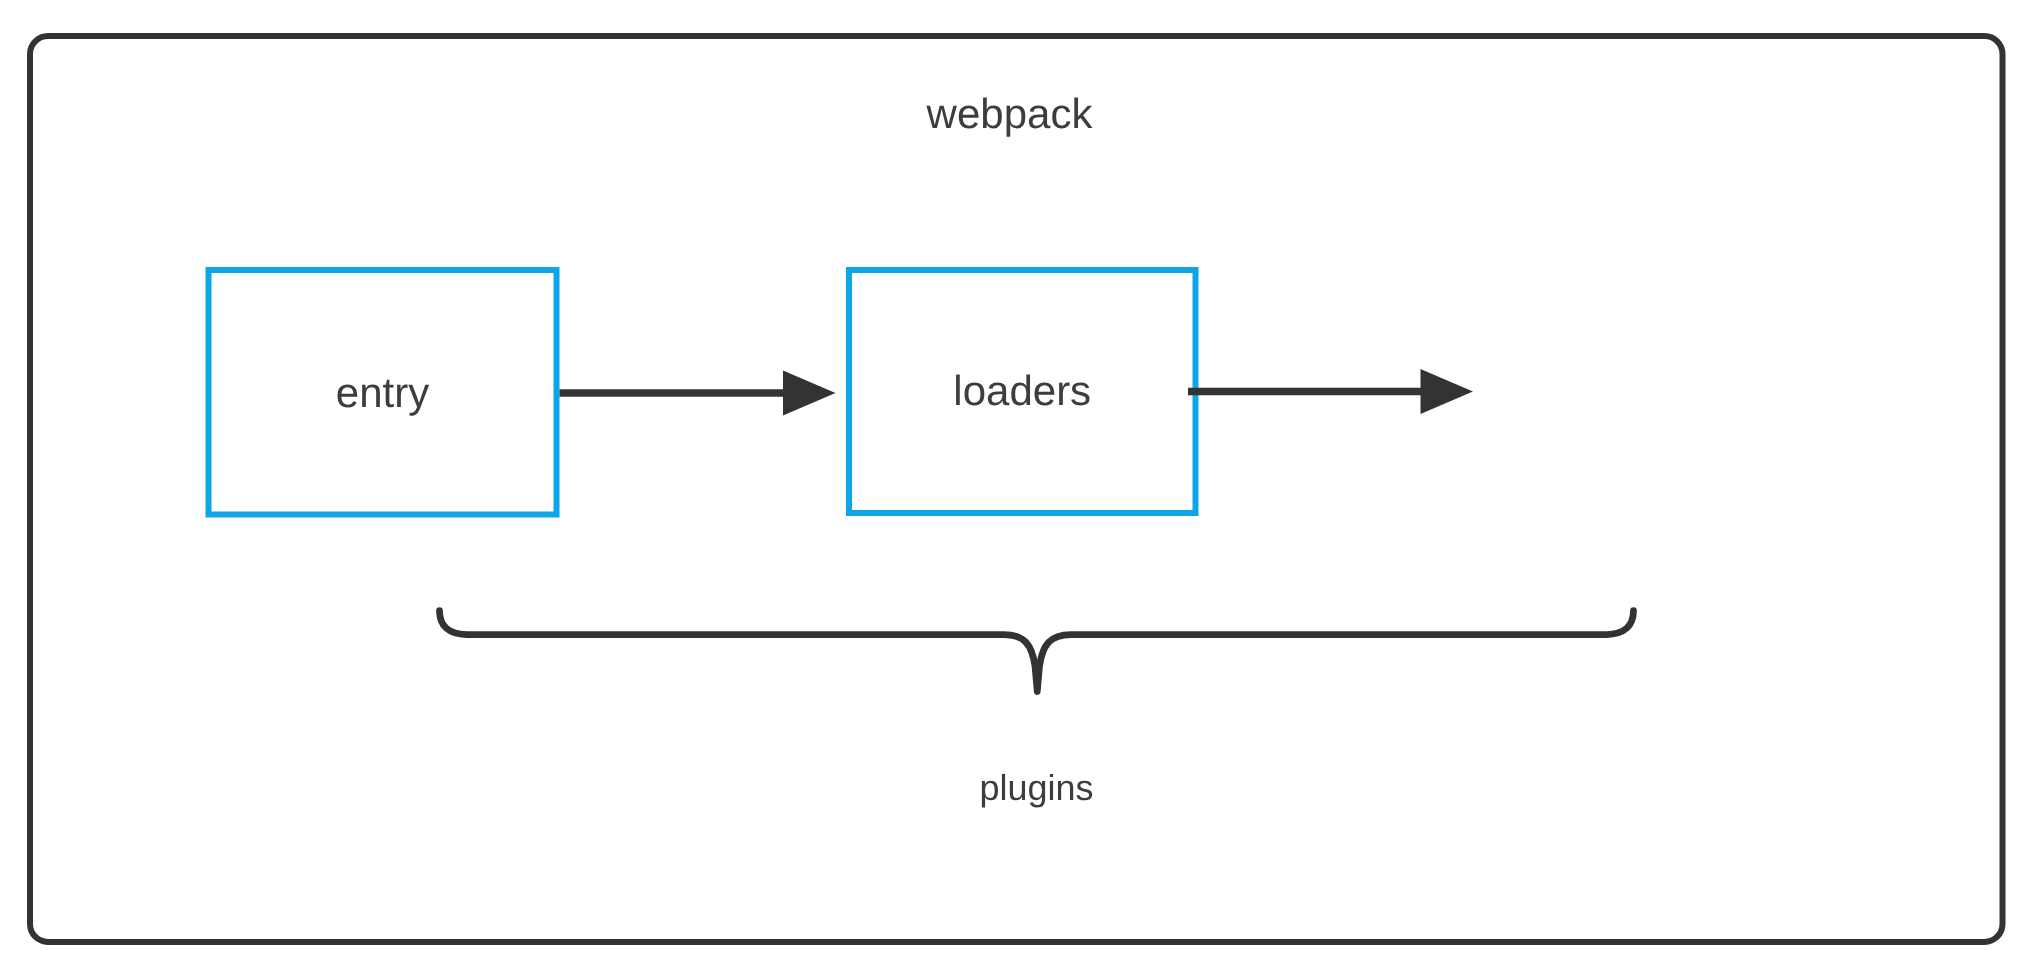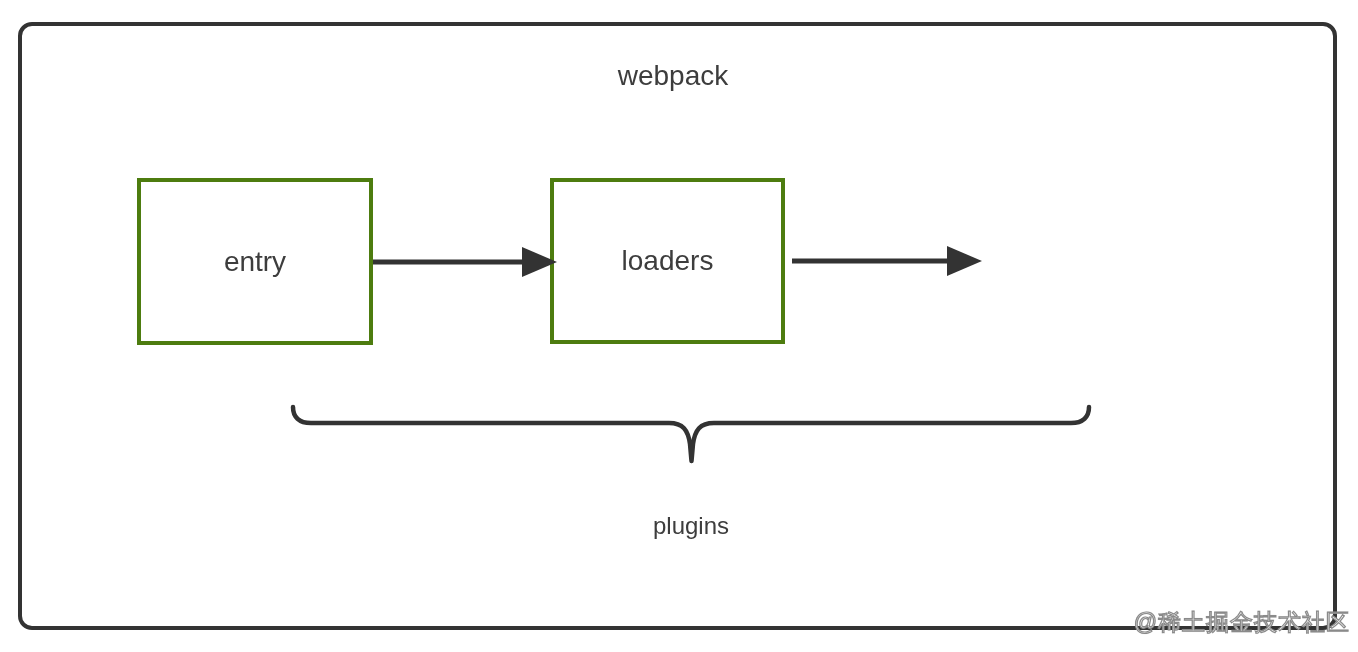--- a/index.html
+++ b/index.html
@@ -31,30 +31,30 @@
     left: 673px;
     top: 60px;
     transform: translateX(-50%);
     font-size: 28px;
     color: #3d3d3d;
     white-space: nowrap;
   }
   .node {
     position: absolute;
     box-sizing: border-box;
-    border: 4px solid #4d7c0f;
+    border: 4px solid #0ea5e9;
     background: #ffffff;
     display: flex;
     align-items: center;
     justify-content: center;
     font-size: 28px;
     color: #3d3d3d;
   }
   .node-entry   { left: 137px; top: 178px; width: 236px; height: 167px; }
-  .node-loaders { left: 550px; top: 178px; width: 235px; height: 166px; }
+  .node-loaders { left: 564px; top: 178px; width: 235px; height: 166px; }
   .node-output  { left: 982px; top: 178px; width: 236px; height: 165px; }
   .overlay-svg {
     position: absolute;
     left: 0;
     top: 0;
     width: 1358px;
     height: 652px;
     pointer-events: none;
   }
   .brace-label {
@@ -114,15 +114,14 @@
              C 683 423 688 430 690 444
              L 691.5 461
              L 693 444
              C 695 430 700 423 714 423
              L 1071 423
              C 1083 423 1089 417 1089 407" fill="none" stroke="#333333" stroke-width="4.5" stroke-linecap="round" stroke-linejoin="round"></path>
   </svg>
 
   <div class="brace-label">plugins</div>
 
-  <div class="watermark">@稀土掘金技术社区</div>
 
 </div>
 
 </body></html>

